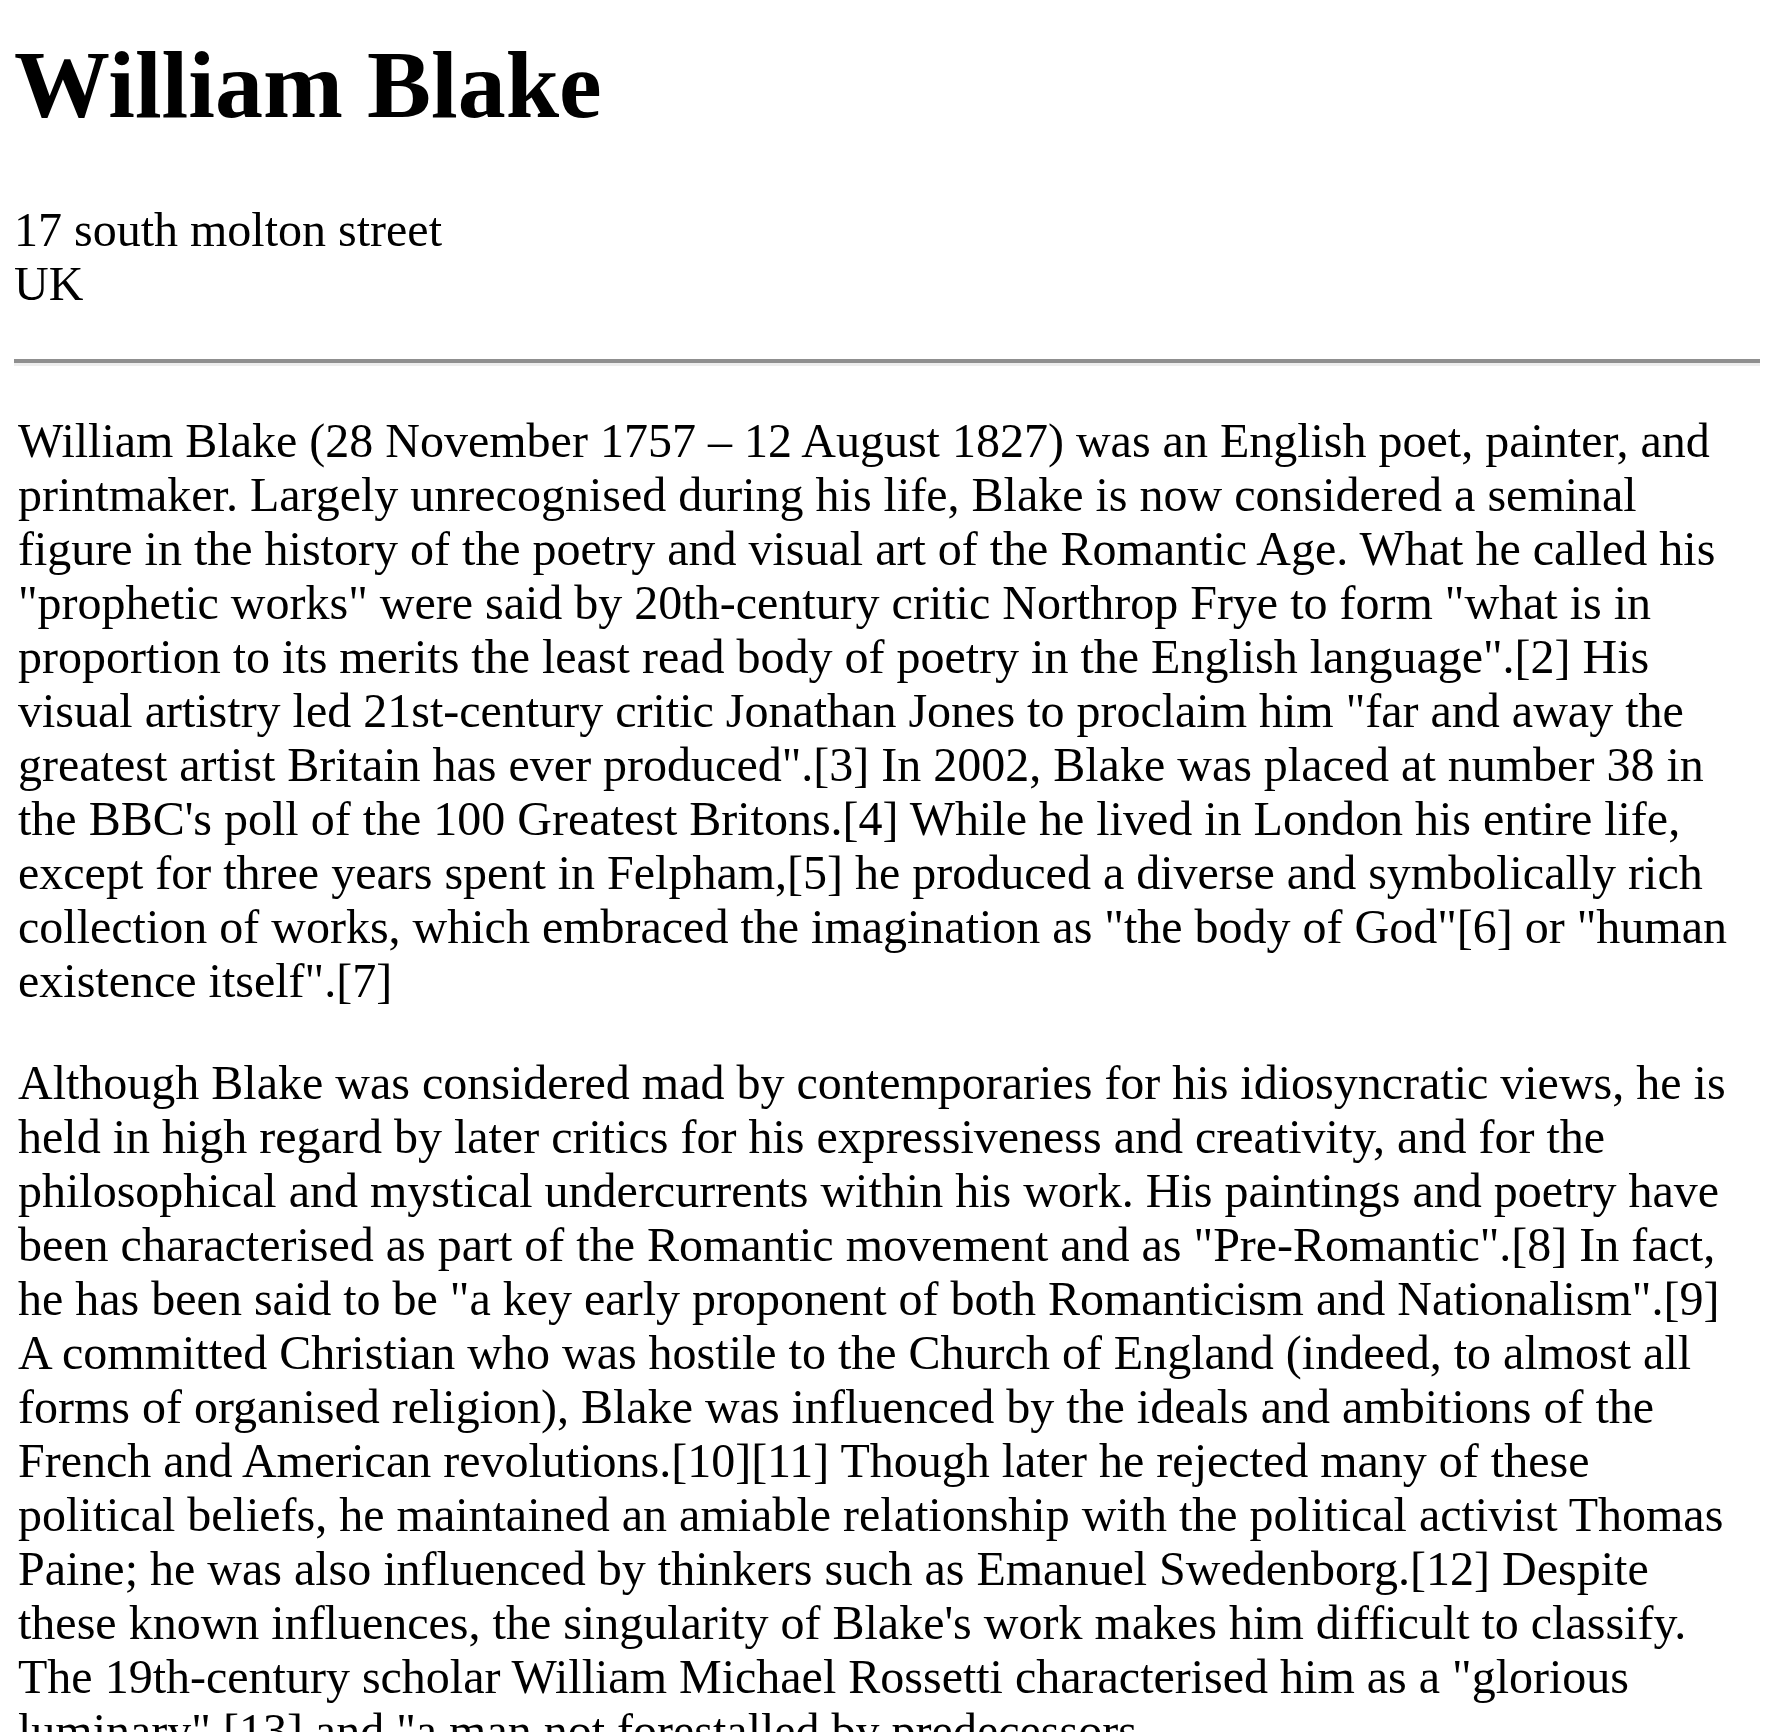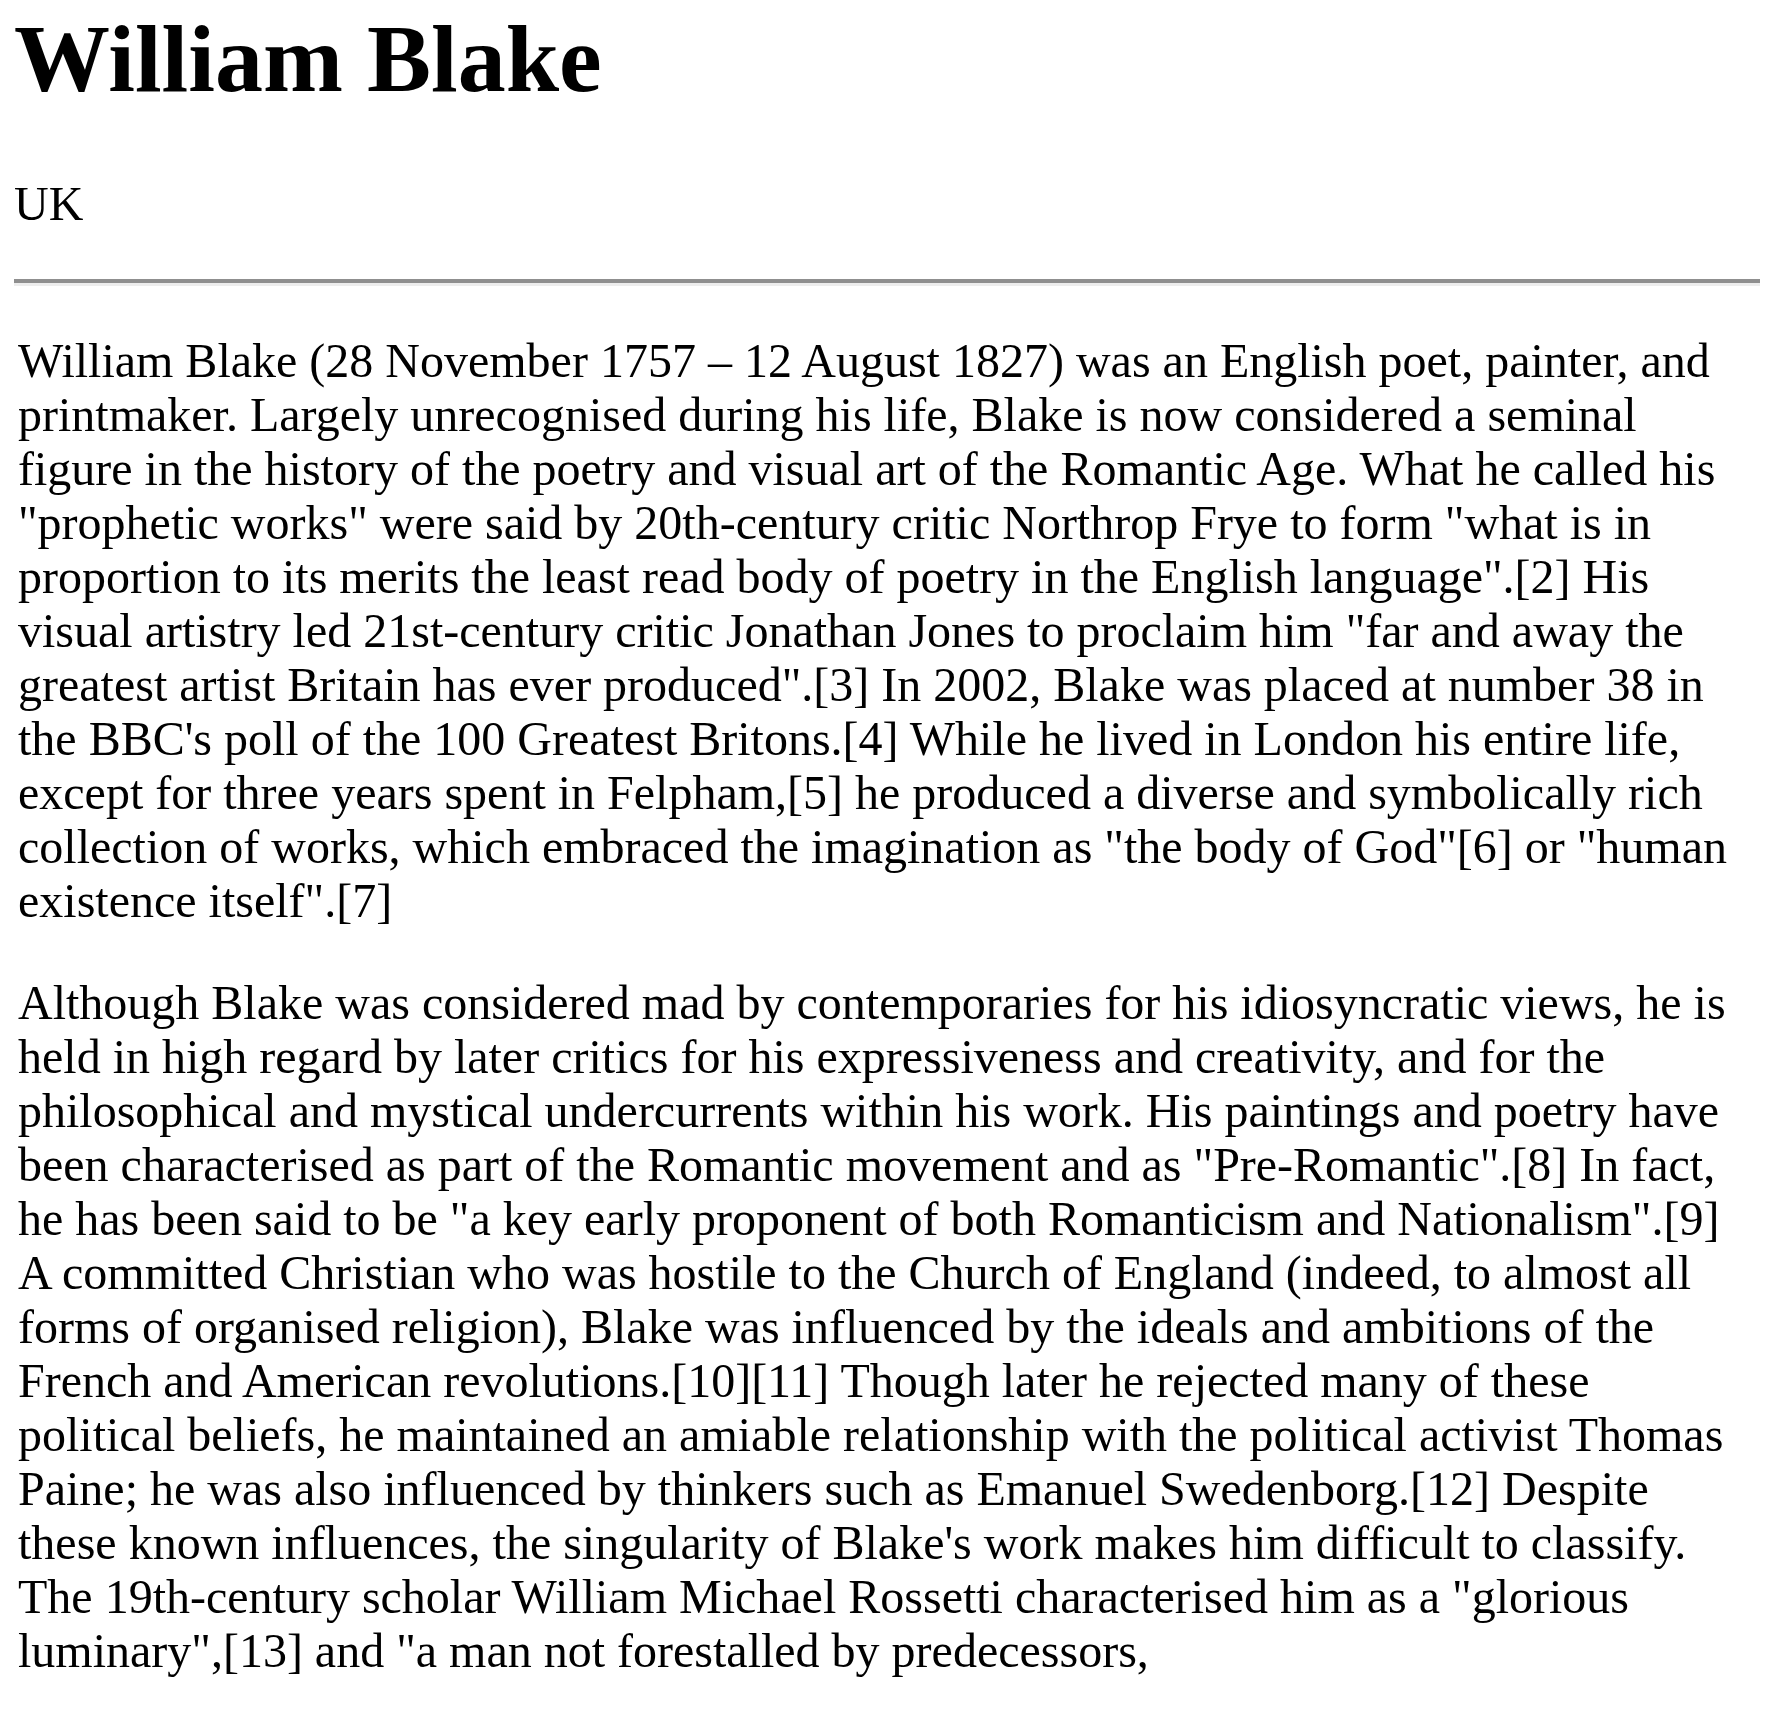--- a/index.html
+++ b/index.html
@@ -13,21 +13,21 @@
     padding: 0;
     background: var(--bg-color);
   }
   .page {
     box-sizing: border-box;
     width: 1774px;
     height: 1732px;
     overflow: hidden;
     background: var(--bg-color);
     color: var(--text-color);
-    padding: 5px 14px;
+    padding: 31px 14px;
     font-family: "Liberation Serif", "DejaVu Serif", serif;
     font-size: 48px;
     line-height: 54px;
     -webkit-font-smoothing: antialiased;
   }
   .page-title {
     font-size: 96px;
     line-height: 108px;
     font-weight: 700;
     margin: 0 0 64px 0;
@@ -51,20 +51,21 @@
   }
 </style>
 </head>
 <body>
 
 <div class="page">
 
   <h1 class="page-title">William Blake</h1>
 
   <p class="address-block">
+    <span class="address-line">17 south molton street</span>
     <span class="address-line">UK</span>
   </p>
 
   <hr class="divider">
 
   <p class="body-paragraph">William Blake (28 November 1757 – 12 August 1827) was an English poet, painter, and printmaker. Largely unrecognised during his life, Blake is now considered a seminal figure in the history of the poetry and visual art of the Romantic Age. What he called his "prophetic works" were said by 20th-century critic Northrop Frye to form "what is in proportion to its merits the least read body of poetry in the English language".[2] His visual artistry led 21st-century critic Jonathan Jones to proclaim him "far and away the greatest artist Britain has ever produced".[3] In 2002, Blake was placed at number 38 in the BBC's poll of the 100 Greatest Britons.[4] While he lived in London his entire life, except for three years spent in Felpham,[5] he produced a diverse and symbolically rich collection of works, which embraced the imagination as "the body of God"[6] or "human existence itself".[7]</p>
 
   <p class="body-paragraph">Although Blake was considered mad by contemporaries for his idiosyncratic views, he is held in high regard by later critics for his expressiveness and creativity, and for the philosophical and mystical undercurrents within his work. His paintings and poetry have been characterised as part of the Romantic movement and as "Pre-Romantic".[8] In fact, he has been said to be "a key early proponent of both Romanticism and Nationalism".[9] A committed Christian who was hostile to the Church of England (indeed, to almost all forms of organised religion), Blake was influenced by the ideals and ambitions of the French and American revolutions.[10][11] Though later he rejected many of these political beliefs, he maintained an amiable relationship with the political activist Thomas Paine; he was also influenced by thinkers such as Emanuel Swedenborg.[12] Despite these known influences, the singularity of Blake's work makes him difficult to classify. The 19th-century scholar William Michael Rossetti characterised him as a "glorious luminary",[13] and "a man not forestalled by predecessors,</p>
 
 </div>

